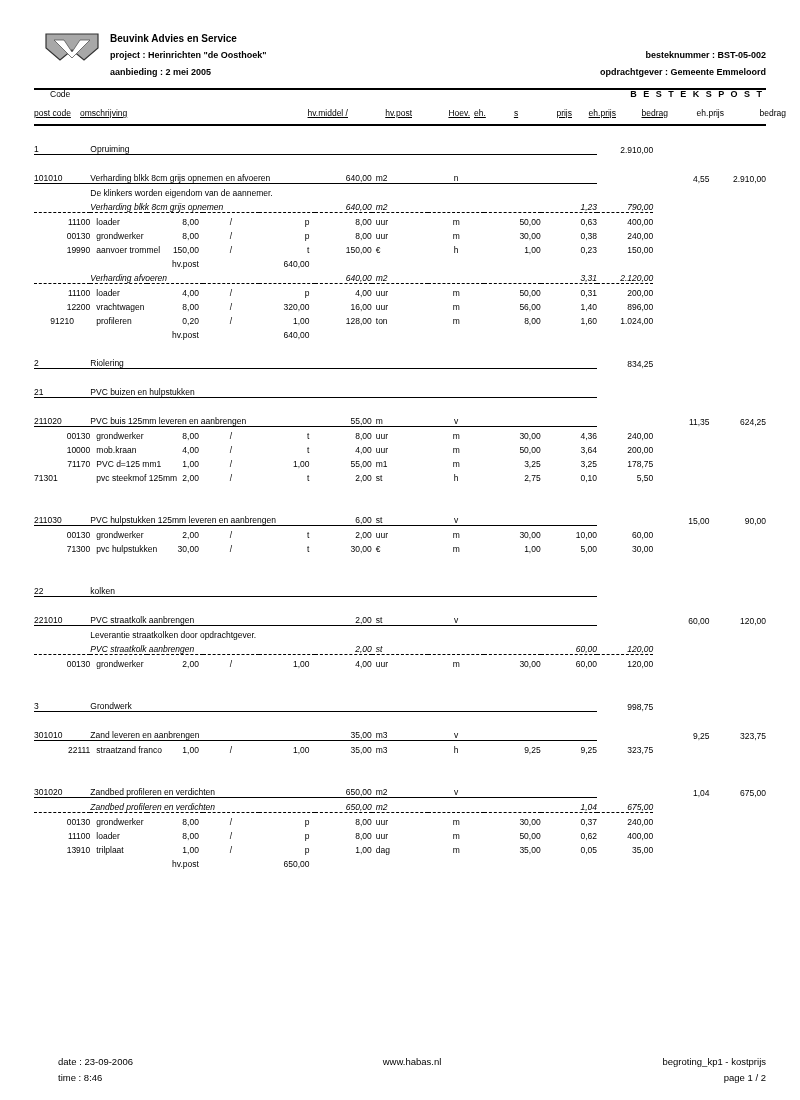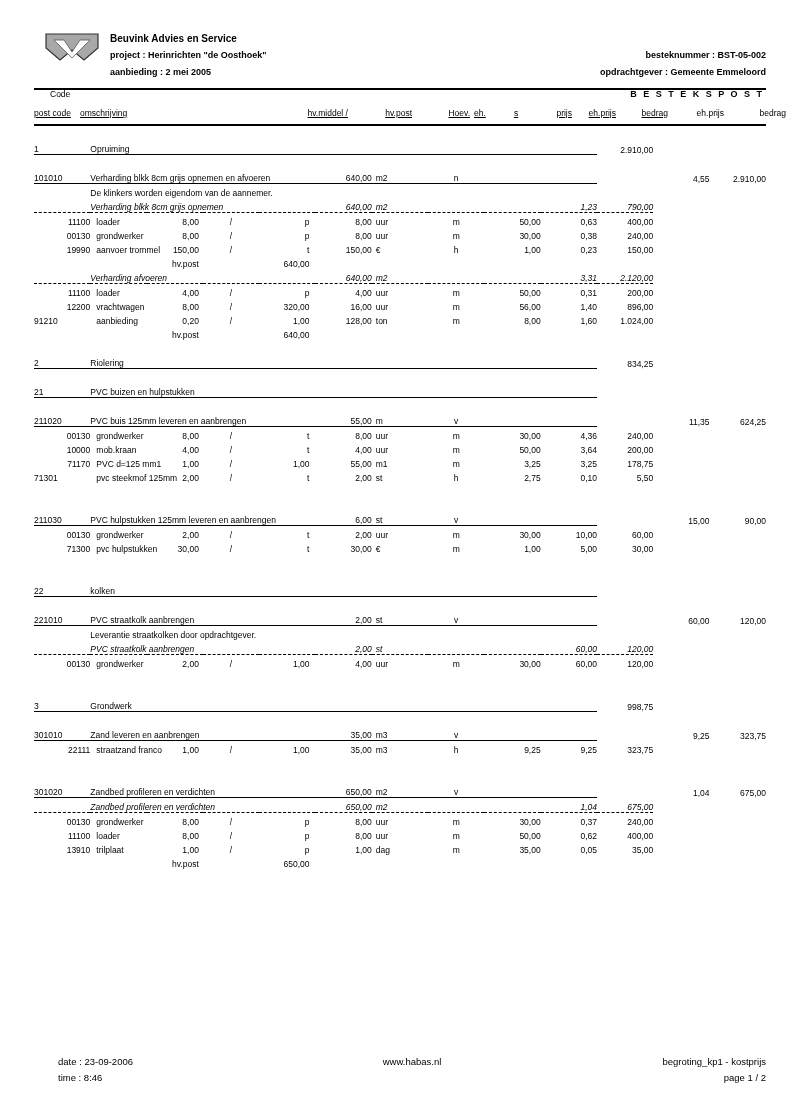--- a/index.html
+++ b/index.html
@@ -343,22 +343,22 @@
           <td class="c-hoev">16,00</td>
           <td class="c-eh">uur</td>
           <td class="c-s">m</td>
           <td class="c-prijs">56,00</td>
           <td class="c-ehprijs">1,40</td>
           <td class="c-bedrag">896,00</td>
           <td class="c-ehprijs2"></td>
           <td class="c-bedrag2"></td>
         </tr>
         <tr>
-          <td class="c-code" style="text-align: left;">91210</td>
-          <td class="c-desc" style="padding-left: 6px;">aanbieding</td>
+          <td class="c-code" style="text-align: center;">91210</td>
+          <td class="c-desc" style="padding-left: 6px;">profileren</td>
           <td class="c-mid">0,20</td>
           <td class="c-slash">/</td>
           <td class="c-post">1,00</td>
           <td class="c-hoev">128,00</td>
           <td class="c-eh">ton</td>
           <td class="c-s">m</td>
           <td class="c-prijs">8,00</td>
           <td class="c-ehprijs">1,60</td>
           <td class="c-bedrag">1.024,00</td>
           <td class="c-ehprijs2"></td>

